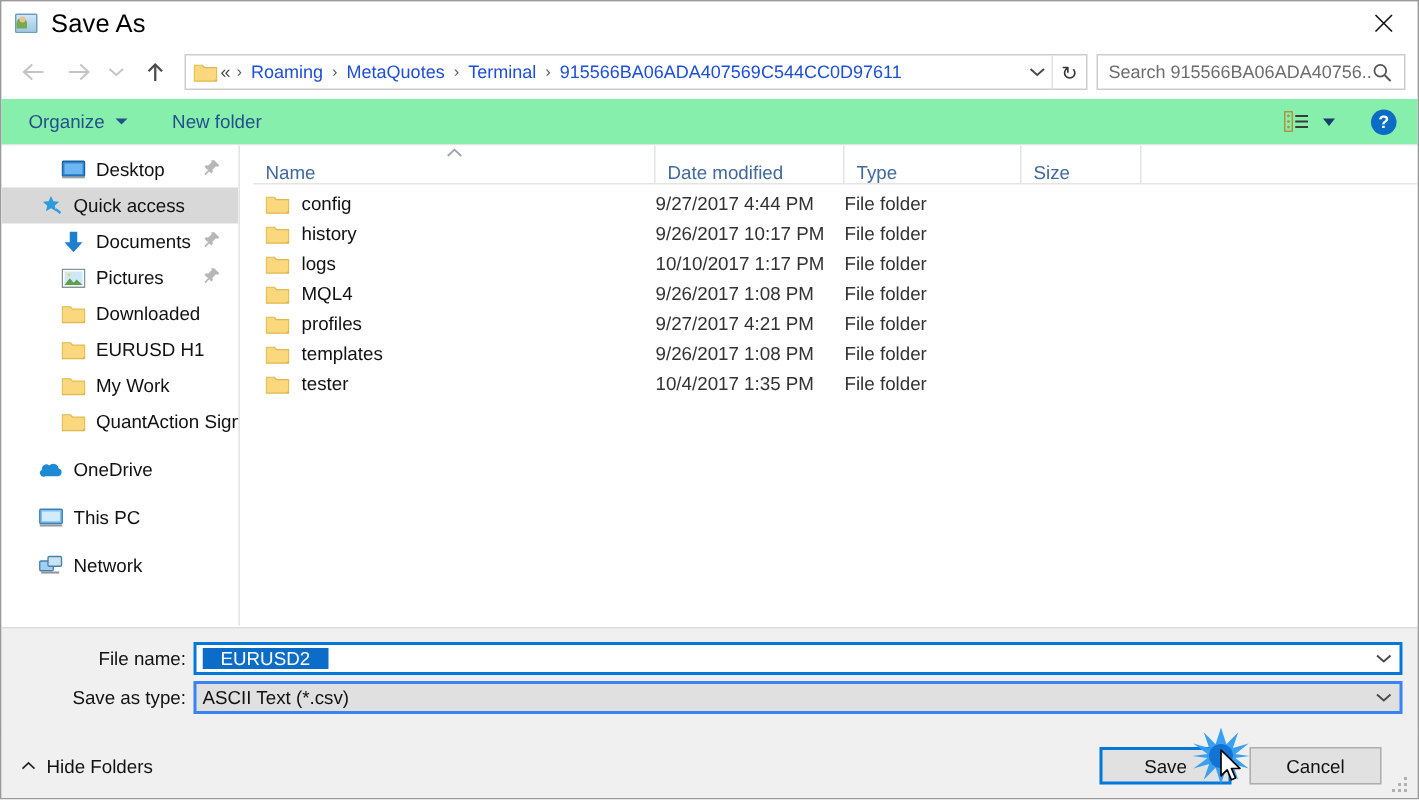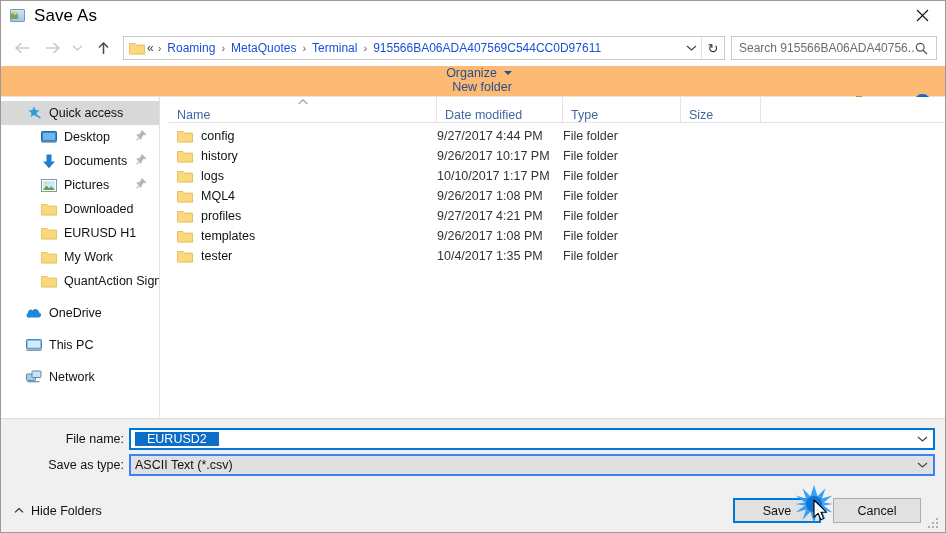--- a/index.html
+++ b/index.html
@@ -169,26 +169,25 @@
     white-space: nowrap;
   }
   .searchbox .mag { margin-right: 8px; flex: none; display:flex; }
 
   
   .toolbar {
     position: absolute;
     left: 0; top: 65px;
     width: 100%;
     height: 31px;
-    background: #fdba74;
+    background: #86efac;
     border-bottom: 1px solid #e4e4e4;
     display: flex;
     align-items: center;
     box-sizing: border-box;
-    flex-direction: column;
   }
   .tb-item {
     font-size: 12.5px;
     color: #26508d;
     display: flex;
     align-items: center;
     height: 22px;
     padding: 0 6px;
   }
   .tb-item.organize { margin-left: 12px; }
@@ -573,45 +572,45 @@
         <span class="view-caret"></span>
       </div>
       <div class="helpbtn">?</div>
     </div>
   </div>
 
   <div class="body">
 
     <div class="sidebar">
 
-      <div class="sb-row lvl0 selected">
-        <span class="sb-ico">
-          <svg width="16" height="16" viewBox="0 0 16 16">
-            <path d="M8 1.6 l1.6 3.5 3.8 .4 -2.9 2.6 .9 3.8 -3.4 -2 -3.4 2 .9 -3.8 -2.9 -2.6 3.8 -.4 z" fill="#2f9bdf"></path>
-            <path d="M11.6 9.8 l3.2 2.6 -1 1.2 -3.2 -2.6 z" fill="#2f9bdf"></path>
-          </svg>
-        </span>
-        <span class="sb-label">Quick access</span>
-      </div>
-
       <div class="sb-row lvl1">
         <span class="sb-ico">
           <svg width="16" height="14" viewBox="0 0 16 14">
             <rect x="0.5" y="1.5" width="15" height="10" rx="0.8" fill="#2f86d4" stroke="#1d5e9b" stroke-width="0.9"></rect>
             <rect x="2" y="3" width="12" height="7" fill="#6fb6ee"></rect>
             <rect x="0.5" y="11.5" width="15" height="1.4" fill="#9aa4ad"></rect>
           </svg>
         </span>
         <span class="sb-label">Desktop</span>
         <span class="sb-pin">
           <svg width="11" height="11" viewBox="0 0 11 11">
             <path d="M6.8 0.8 l3.4 3.4 -1 1 -1.2 -.4 -2.4 2.4 .3 1.5 -1 1 -4.6 -4.6 1 -1 1.5 .3 2.4 -2.4 -.4 -1.2 z" fill="#b7b7b7"></path>
             <line x1="3.2" y1="7.8" x2="0.6" y2="10.4" stroke="#b7b7b7" stroke-width="1.1"></line>
           </svg>
         </span>
+      </div>
+
+      <div class="sb-row lvl0 selected">
+        <span class="sb-ico">
+          <svg width="16" height="16" viewBox="0 0 16 16">
+            <path d="M8 1.6 l1.6 3.5 3.8 .4 -2.9 2.6 .9 3.8 -3.4 -2 -3.4 2 .9 -3.8 -2.9 -2.6 3.8 -.4 z" fill="#2f9bdf"></path>
+            <path d="M11.6 9.8 l3.2 2.6 -1 1.2 -3.2 -2.6 z" fill="#2f9bdf"></path>
+          </svg>
+        </span>
+        <span class="sb-label">Quick access</span>
       </div>
 
       <div class="sb-row lvl1">
         <span class="sb-ico">
           <svg width="16" height="15" viewBox="0 0 16 15">
             <rect x="5.5" y="0.5" width="5" height="7.5" fill="#1e7fd0"></rect>
             <path d="M2 7.5 h12 L8 14.2 z" fill="#1e7fd0"></path>
           </svg>
         </span>
         <span class="sb-label">Documents</span>

